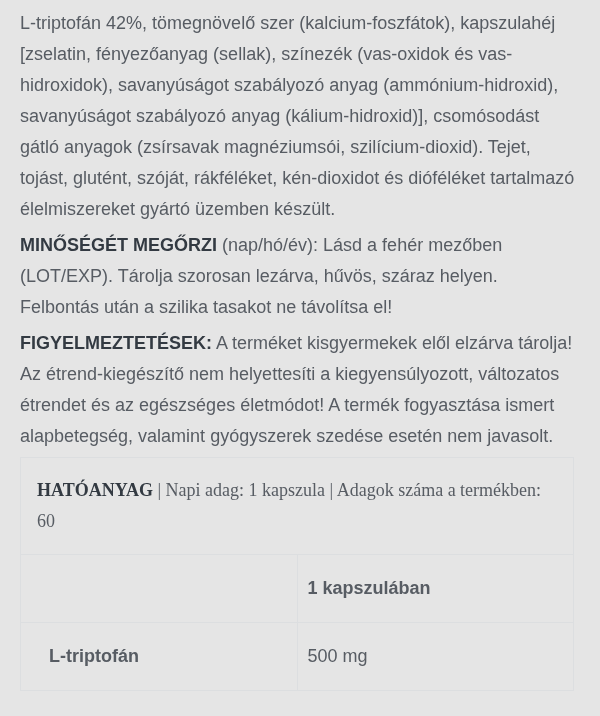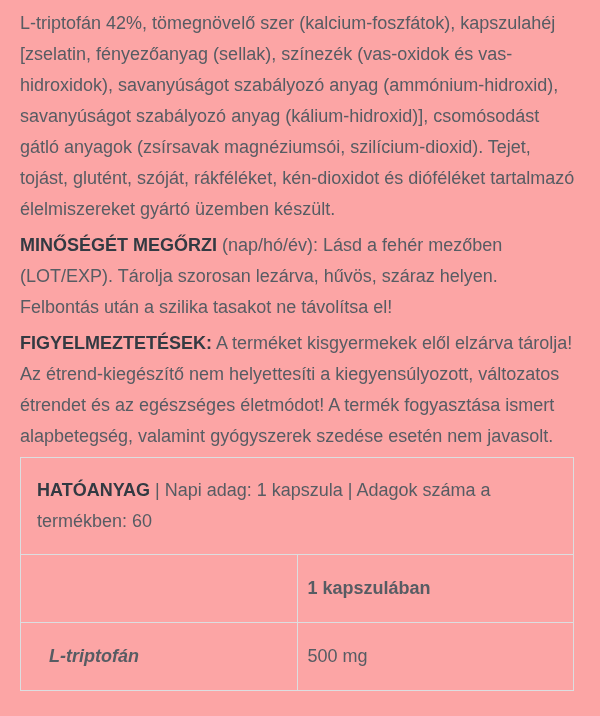--- a/index.html
+++ b/index.html
@@ -2,21 +2,21 @@
 <html lang="hu"><head>
 <meta charset="utf-8">
 <style>
   html, body { margin: 0; padding: 0; background: #ffffff; }
   .page {
     position: relative;
     width: 600px;
     height: 716px;
     box-sizing: border-box;
     padding: 8px 22px 0 20px;
-    background: #fca5a5;
+    background: #e5e5e5;
     font-family: "Liberation Sans", "DejaVu Sans", sans-serif;
     font-size: 18px;
     line-height: 31px;
     color: #575c63;
     overflow: hidden;
   }
   .page p { margin: 0 0 5px 0; }
   .b {
     font-weight: 700;
     color: #333a42;
@@ -27,22 +27,22 @@
     table-layout: fixed;
     margin-top: 3px;
   }
   table.spec td {
     border: 1px solid #dcdee0;
     vertical-align: middle;
     font-size: 18px;
     line-height: 31px;
     color: #575c63;
   }
-  td.header-cell { padding: 17px 16px; }
-  td.name-cell   { width: 247px; padding: 18px 28px; font-style: italic; }
+  td.header-cell { padding: 17px 16px; font-family: Liberation Serif, serif; }
+  td.name-cell   { width: 247px; padding: 18px 28px; }
   td.value-cell  { padding: 18px 16px 18px 10px; }
 </style>
 </head>
 <body>
 
 <div class="page">
 
   <p>L-triptofán 42%, tömegnövelő szer (kalcium-foszfátok), kapszulahéj [zselatin, fényezőanyag (sellak), színezék (vas-oxidok és vas-hidroxidok), savanyúságot szabályozó anyag (ammónium-hidroxid), savanyúságot szabályozó anyag (kálium-hidroxid)], csomósodást gátló anyagok (zsírsavak magnéziumsói, szilícium-dioxid). Tejet, tojást, glutént, szóját, rákféléket, kén-dioxidot és dióféléket tartalmazó élelmiszereket gyártó üzemben készült.</p>
 
   <p><span class="b">MINŐSÉGÉT MEGŐRZI</span><span> (nap/hó/év): Lásd a fehér mezőben (LOT/EXP). Tárolja szorosan lezárva, hűvös, száraz helyen. Felbontás után a szilika tasakot ne távolítsa el!</span></p>

